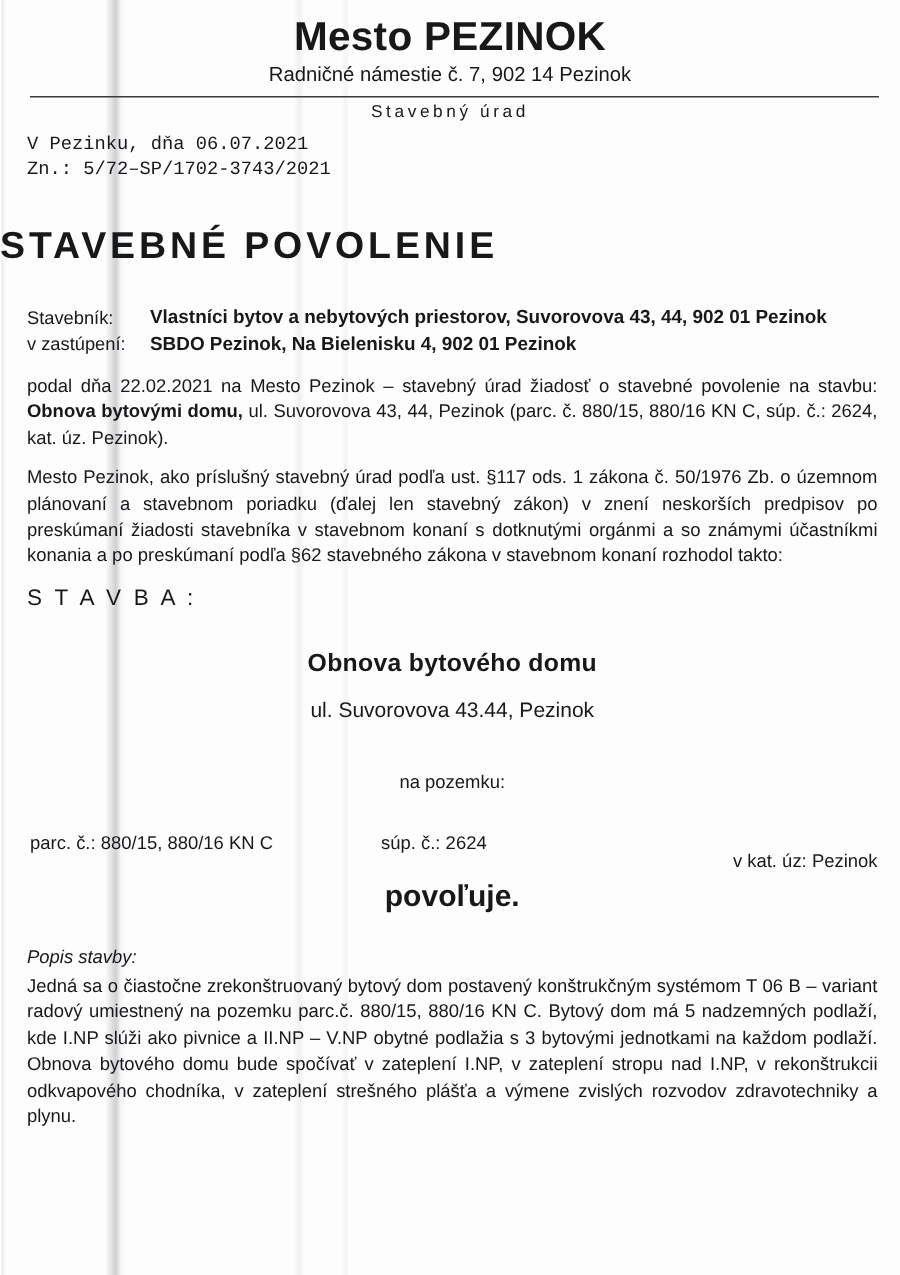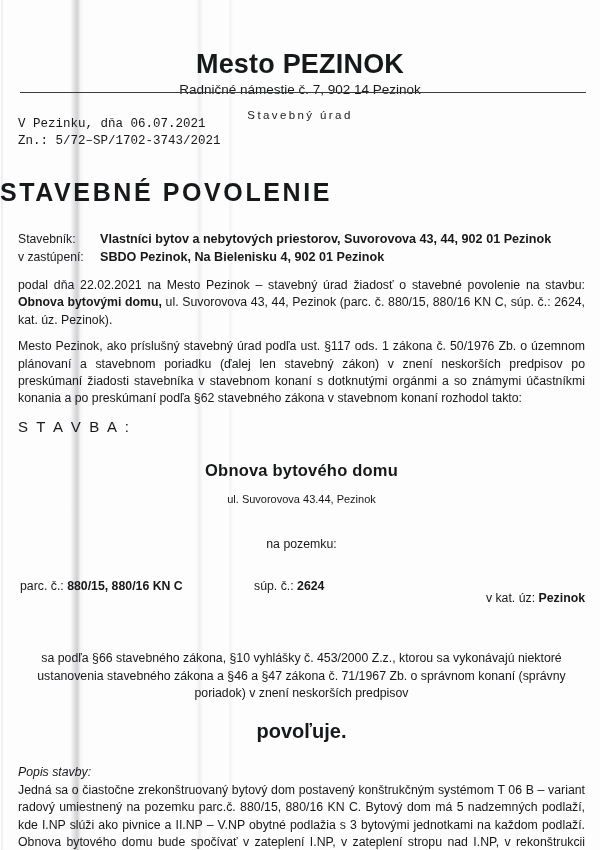--- a/index.html
+++ b/index.html
@@ -61,22 +61,21 @@
     width: 3px;
     background: linear-gradient(to right,
       rgba(226,226,228,0.7) 0%,
       rgba(255,255,255,0) 100%);
   }
 
   
   #content {
     position: absolute;
     inset: 0;
-    padding: 12px;
-    margin-top: 28px;
+    padding: 0;
   }
 
   
   .org-title {
     text-align: center;
     font-size: 27px;
     font-weight: bold;
     letter-spacing: 0.2px;
     margin: 10px 0 0 0;
     line-height: 1.08;
@@ -126,21 +125,21 @@
     left: 18px;
     width: 567px;
     top: 203px;
     font-size: 12.3px;
     line-height: 1.42;
   }
 
   
   .applicant-row {
     display: flex;
-    align-items: center;
+    align-items: flex-end;
   }
   .applicant-label {
     width: 82px;
     flex: 0 0 82px;
     font-size: 12.2px;
   }
   .applicant-value {
     font-weight: bold;
     font-size: 12.6px;
   }
@@ -159,40 +158,40 @@
 
   .obj-name {
     text-align: center;
     font-weight: bold;
     font-size: 16.5px;
     margin: 22px 0 0 0;
     letter-spacing: 0.2px;
   }
   .obj-addr {
     text-align: center;
-    font-size: 11px;
+    font-size: 14px;
     margin: 9px 0 0 0;
   }
 
   .on-land {
     margin: 29px 0 0 0;
     font-size: 12.3px;
     text-align: center;
   }
 
   .parcels {
     position: relative;
     margin: 24px 0 0 0;
     height: 16px;
     font-size: 12.3px;
   }
   .parcels .pc-a { position: absolute; left: 2px; top: 0; }
   .parcels .pc-b { position: absolute; left: 236px; top: 0; }
   .parcels .pc-c { position: absolute; right: 0; top: 12px; }
-  .parcels b { font-weight: bold; }
+  .parcels b { font-weight: normal; }
 
   .law-note {
     text-align: center;
     margin: 56px 0 0 0;
     font-size: 12.3px;
     line-height: 1.45;
     padding: 0 18px;
   }
 
   .grant {
@@ -264,21 +263,20 @@
       <div class="obj-addr">ul. Suvorovova 43.44, Pezinok</div>
 
       <div class="on-land">na pozemku:</div>
 
       <div class="parcels">
         <span class="pc-a nowrap"><span>parc. č.:</span> <b>880/15, 880/16 KN C</b></span>
         <span class="pc-b nowrap"><span>súp. č.:</span> <b>2624</b></span>
         <span class="pc-c nowrap"><span>v kat. úz:</span> <b>Pezinok</b></span>
       </div>
 
-      <div class="law-note">sa podľa §66 stavebného zákona, §10 vyhlášky č. 453/2000 Z.z., ktorou sa vykonávajú niektoré ustanovenia stavebného zákona a §46 a §47 zákona č. 71/1967 Zb. o správnom konaní (správny poriadok) v znení neskorších predpisov</div>
 
       <div class="grant">povoľuje.</div>
 
       <div class="desc-label">Popis stavby:</div>
 
       <p class="desc">Jedná sa o čiastočne zrekonštruovaný bytový dom postavený konštrukčným systémom T 06 B – variant radový umiestnený na pozemku parc.č. 880/15, 880/16 KN C. Bytový dom má 5 nadzemných podlaží, kde I.NP slúži ako pivnice a II.NP – V.NP obytné podlažia s 3 bytovými jednotkami na každom podlaží. Obnova bytového domu bude spočívať v zateplení I.NP, v zateplení stropu nad I.NP, v rekonštrukcii odkvapového chodníka, v zateplení strešného plášťa a výmene zvislých rozvodov zdravotechniky a plynu.</p>
 
     </div>
   </div>
 </div>

